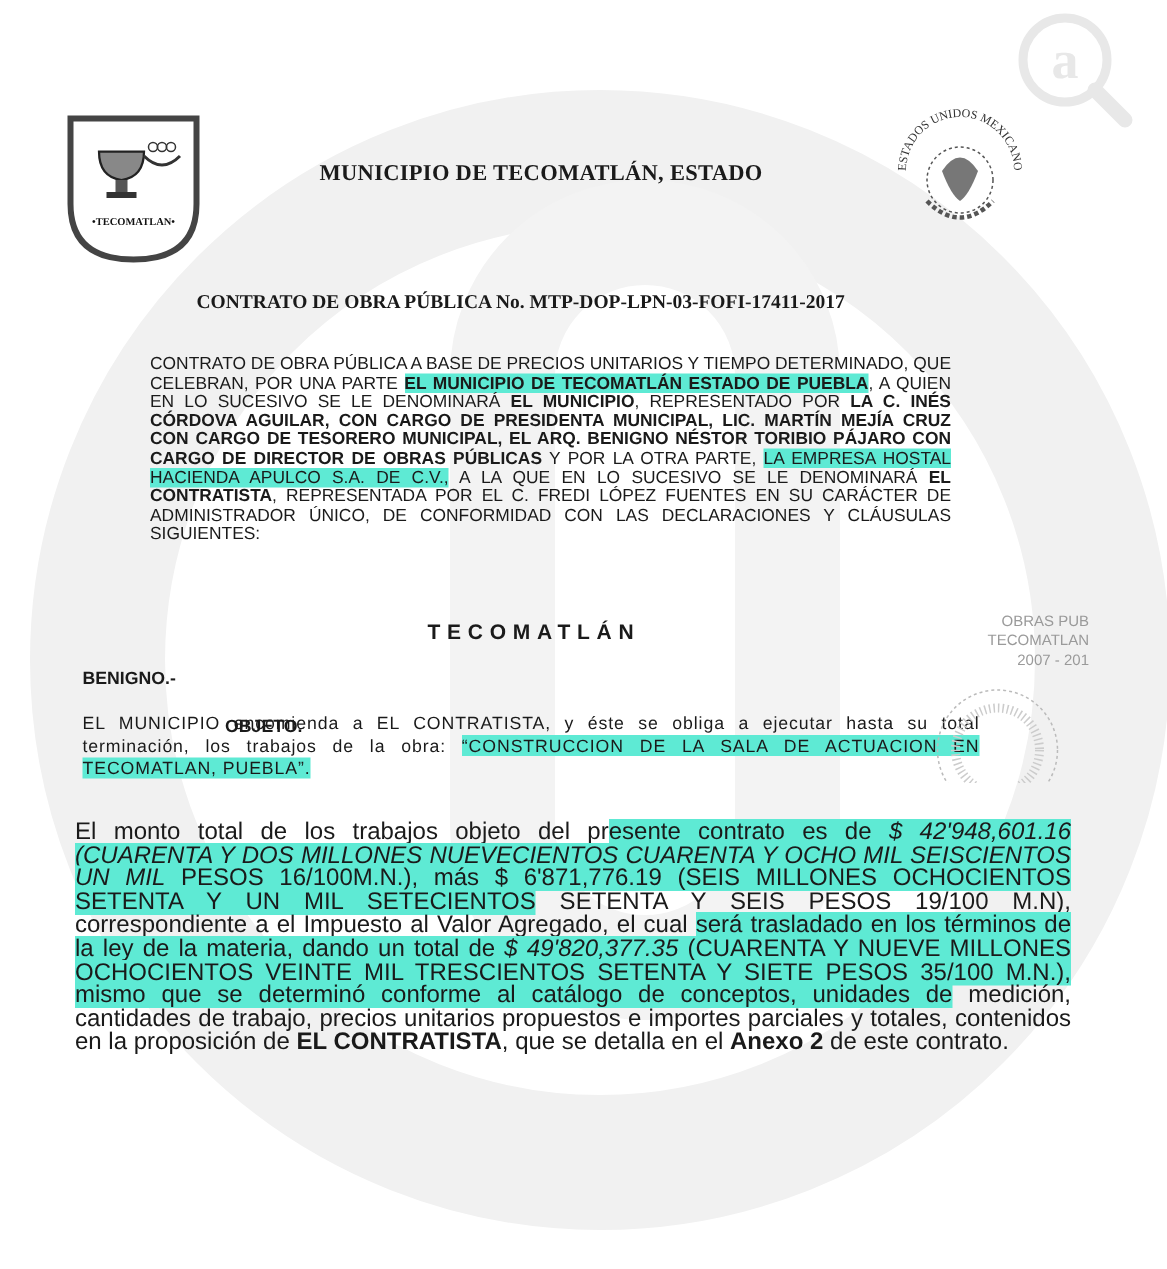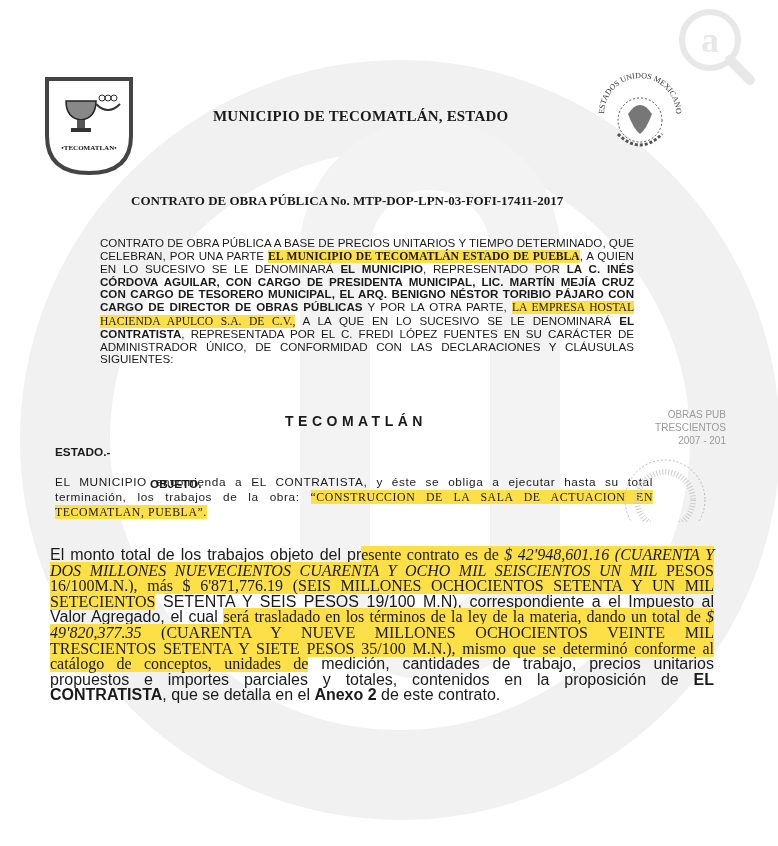--- a/index.html
+++ b/index.html
@@ -8,21 +8,21 @@
   .wm-ring { left:20px; top:60px; width:760px; height:760px; border-radius:50%; border:90px solid #f1f1f1; box-sizing:border-box; }
   .wm-a { left:300px; top:120px; width:260px; height:560px; border-radius:130px; border:70px solid #f3f3f3; box-sizing:border-box; }
   .wm-logo { left:676px; top:6px; width:80px; height:80px; }
   .abs { position:absolute; }
   .logo { left:44px; top:76px; width:90px; height:100px; }
   .h1 { left:213px; top:108px; font-family:"Liberation Serif", serif; font-weight:bold; font-size:15px; letter-spacing:0.2px; }
   .h2 { left:131px; top:161px; font-family:"Liberation Serif", serif; font-weight:bold; font-size:13px;margin-top:32px; }
   .seal { left:590px; top:64px; width:100px; height:100px; }
   .intro { left:100px; top:237px; width:534px; font-size:11.6px; line-height:12.6px; text-align:justify; }
   .intro p { margin:0; }
-  .hl { background:#fde047;font-family:Liberation Serif, serif; }
+  .hl { background:#5eead4; }
   b { font-weight:bold; }
   .clausulas { left:285px; top:413px; font-size:14px; font-weight:bold; letter-spacing:4.5px; }
   .primera { left:55px; top:445px; font-size:11.8px; font-weight:bold; }
   .objeto { left:150px; top:445px; font-size:11.8px; font-weight:bold;margin-top:32px; }
   .cl1 { left:55px; top:475px; width:598px; font-size:11.8px; line-height:15px; text-align:justify; letter-spacing:0.6px; }
   .stamp { left:646px; top:408px; font-size:10px; color:#9a9a9a; line-height:13px; text-align:right; width:80px; }
   .seal2 { left:620px; top:452px; width:90px; height:70px; }
   .monto { left:50px; top:547px; width:664px; font-size:16px; line-height:15.6px; text-align:justify; }
   .monto p { margin:0; }
   i { font-style:italic; }
@@ -61,27 +61,27 @@
   <circle cx="50" cy="56" r="22" fill="none" stroke="#555" stroke-width="1" stroke-dasharray="2 2"></circle>
   <path d="M38 50 Q50 32 62 50 Q56 66 50 70 Q44 66 38 50 Z" fill="#777"></path>
   <path d="M28 70 Q50 92 72 70" fill="none" stroke="#555" stroke-width="3" stroke-dasharray="3 2"></path>
 </svg>
 
 <div class="abs intro">
   <p><span>CONTRATO DE OBRA PÚBLICA A BASE DE PRECIOS UNITARIOS Y TIEMPO DETERMINADO, QUE CELEBRAN, POR UNA PARTE </span><b class="hl">EL MUNICIPIO DE TECOMATLÁN ESTADO DE PUEBLA</b><span>, A QUIEN EN LO SUCESIVO SE LE DENOMINARÁ </span><b>EL MUNICIPIO</b><span>, REPRESENTADO POR </span><b>LA C. INÉS CÓRDOVA AGUILAR, CON CARGO DE PRESIDENTA MUNICIPAL, LIC. MARTÍN MEJÍA CRUZ CON CARGO DE TESORERO MUNICIPAL, EL ARQ. BENIGNO NÉSTOR TORIBIO PÁJARO CON CARGO DE DIRECTOR DE OBRAS PÚBLICAS</b><span> Y POR LA OTRA PARTE, </span><span class="hl">LA EMPRESA HOSTAL HACIENDA APULCO S.A. DE C.V.,</span><span> A LA QUE EN LO SUCESIVO SE LE DENOMINARÁ </span><b>EL CONTRATISTA</b><span>, REPRESENTADA POR EL C. FREDI LÓPEZ FUENTES EN SU CARÁCTER DE ADMINISTRADOR ÚNICO, DE CONFORMIDAD CON LAS DECLARACIONES Y CLÁUSULAS SIGUIENTES:</span></p>
 </div>
 
 <div class="abs clausulas">TECOMATLÁN</div>
-<div class="abs primera">ESTADO.-</div>
+<div class="abs primera">BENIGNO.-</div>
 <div class="abs objeto">OBJETO.</div>
 <div class="abs cl1"><span>EL MUNICIPIO encomienda a EL CONTRATISTA, y éste se obliga a ejecutar hasta su total terminación, los trabajos de la obra: </span><span class="hl">“CONSTRUCCION DE LA SALA DE ACTUACION EN TECOMATLAN, PUEBLA”.</span></div>
 
 <div class="abs stamp">
   <div>OBRAS PUB</div>
-    <div>TRESCIENTOS</div>
+    <div>TECOMATLAN</div>
     <div>2007 - 201</div>
 </div>
 <svg class="abs seal2" viewBox="0 0 90 70">
   <circle cx="45" cy="48" r="40" fill="none" stroke="#bbb" stroke-width="1" stroke-dasharray="2 2"></circle>
   <circle cx="45" cy="48" r="28" fill="none" stroke="#ccc" stroke-width="6" stroke-dasharray="1 2"></circle>
 </svg>
 
 <div class="abs monto">
   <p><span>El monto total de los trabajos objeto del pr</span><span class="hl"><span>esente contrato es de </span><i>$ 42'948,601.16 (CUARENTA Y DOS MILLONES NUEVECIENTOS CUARENTA Y OCHO MIL SEISCIENTOS UN MIL</i><span> PESOS 16/100M.N.), más $ 6'871,776.19 (SEIS MILLONES OCHOCIENTOS SETENTA Y UN MIL SETECIENTOS</span></span><span> SETENTA Y SEIS PESOS 19/100 M.N), correspondiente a el Impuesto al Valor Agregado, el cual </span><span class="hl"><span>será trasladado en los términos de la ley de la materia, dando un total de </span><i>$ 49'820,377.35</i><span> (CUARENTA Y NUEVE MILLONES OCHOCIENTOS VEINTE MIL TRESCIENTOS SETENTA Y SIETE PESOS 35/100 M.N.), mismo que se determinó conforme al catálogo de conceptos, unidades de</span></span><span> medición, cantidades de trabajo, precios unitarios propuestos e importes parciales y totales, contenidos en la proposición de </span><b>EL CONTRATISTA</b><span>, que se detalla en el </span><b>Anexo 2</b><span> de este contrato.</span></p>
 </div>

